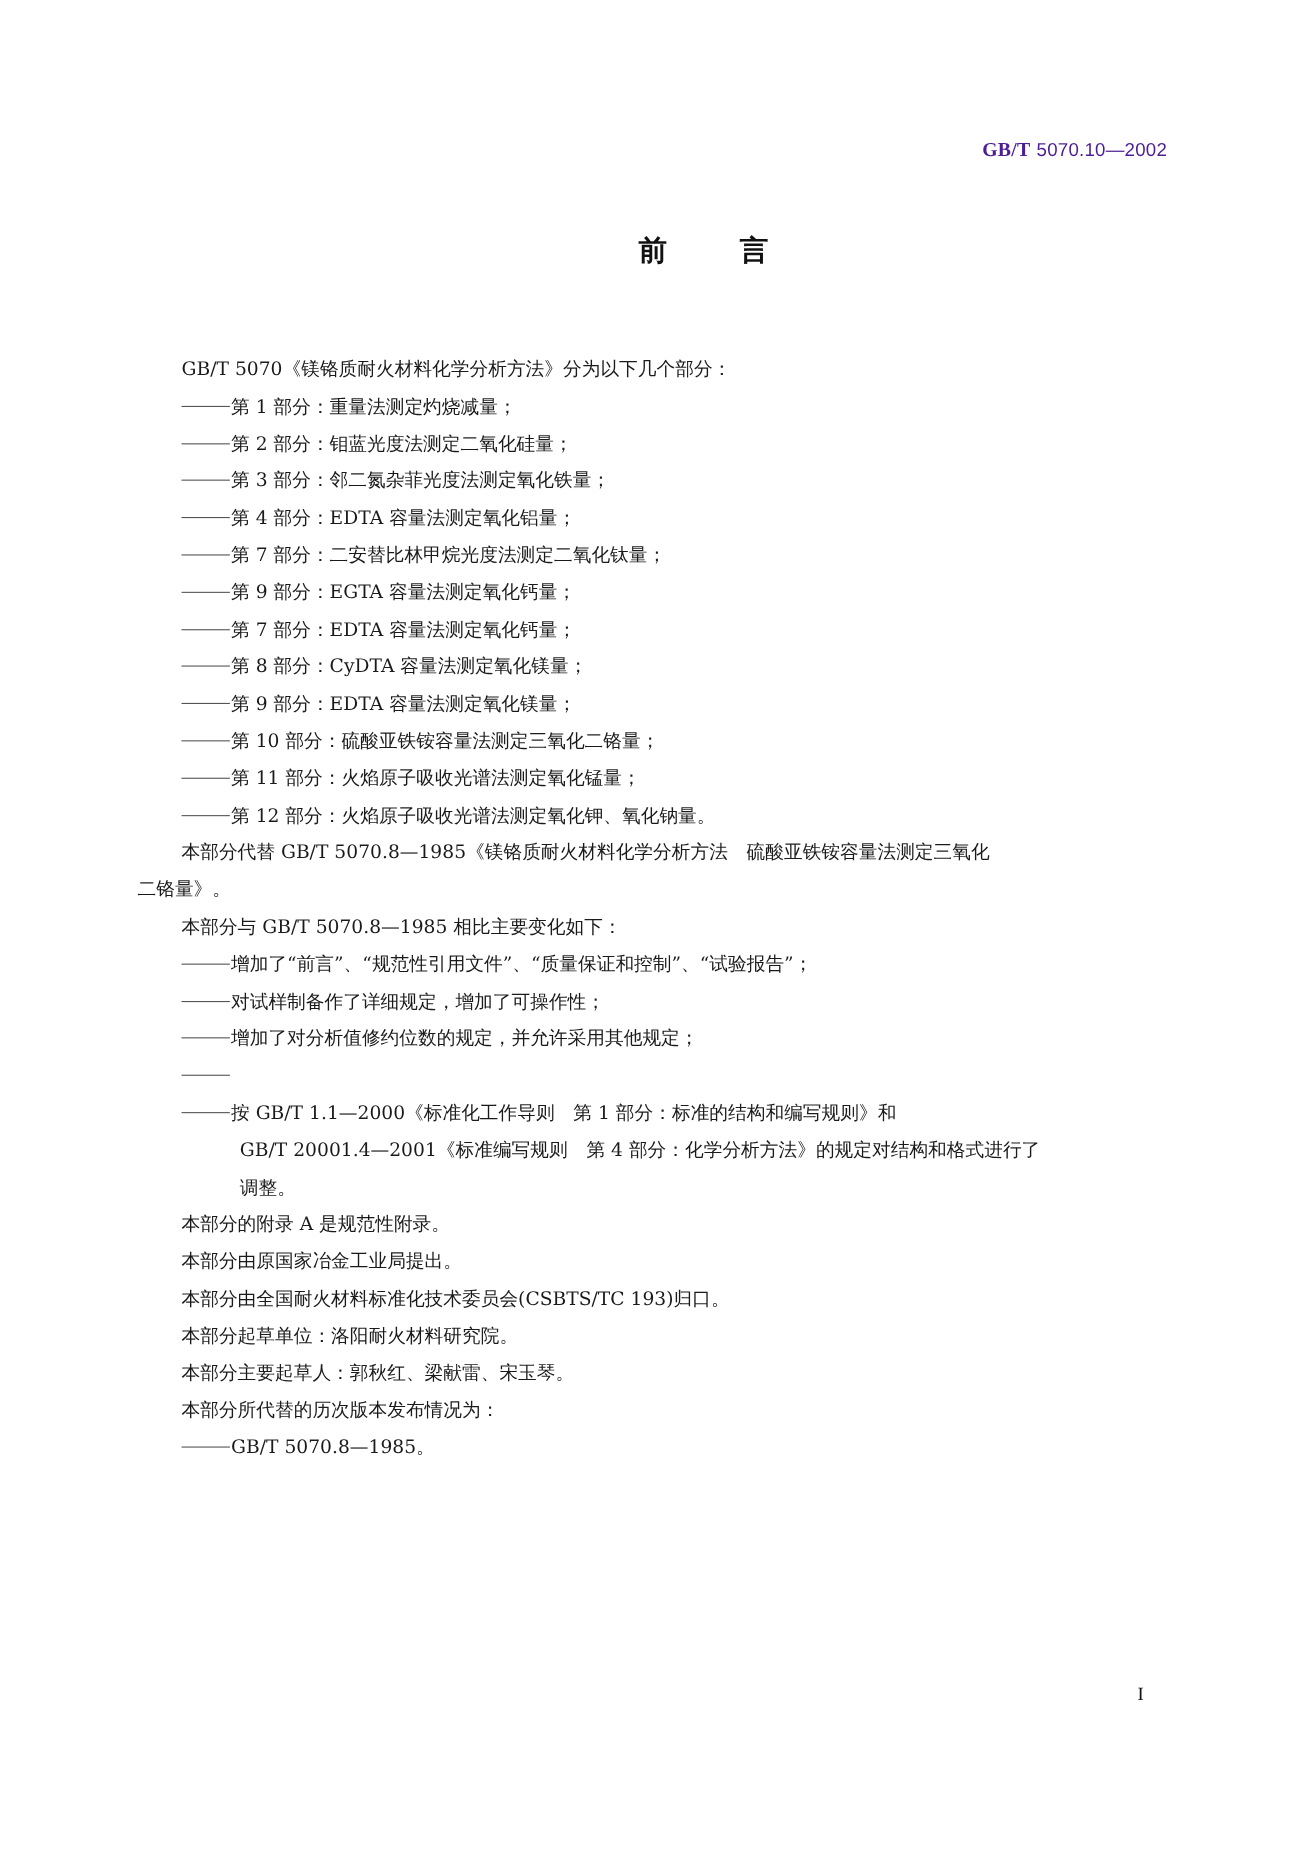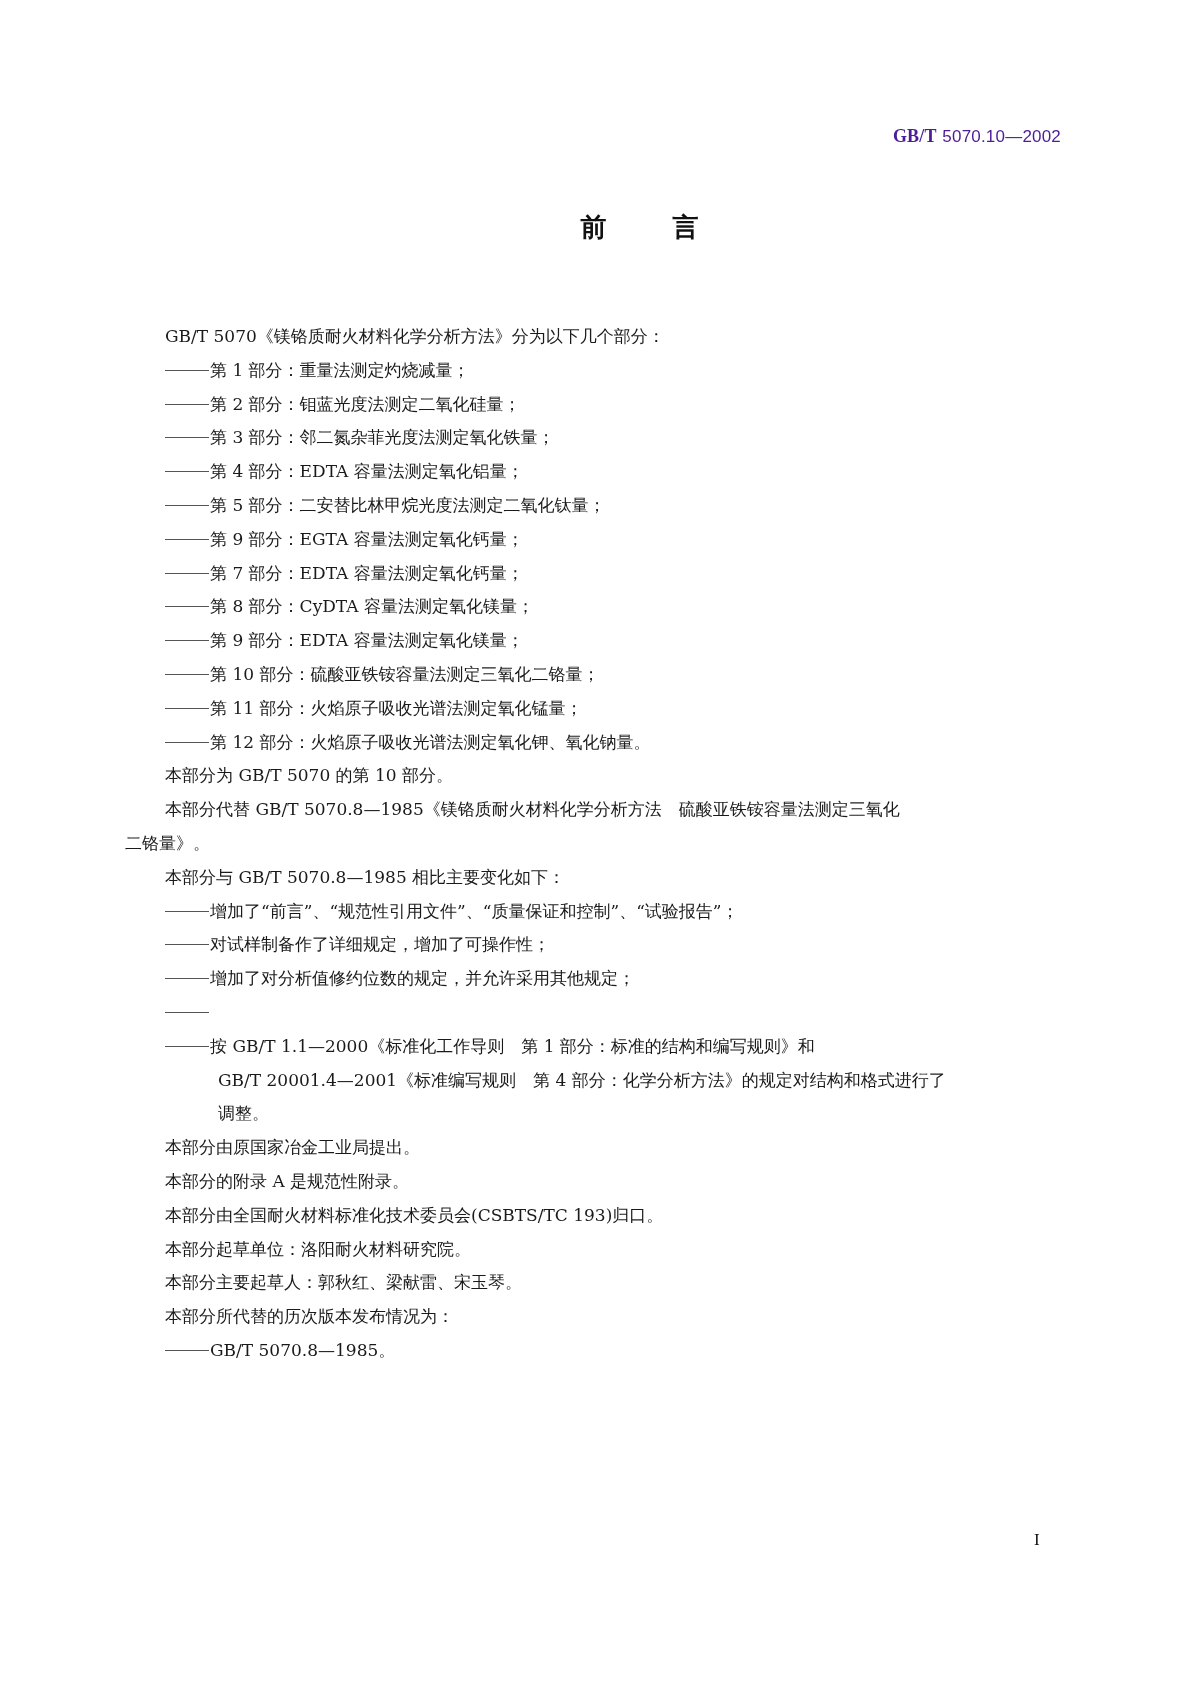--- a/index.html
+++ b/index.html
@@ -99,50 +99,49 @@
 <div class="page-title">前言</div>
 
 <div class="content">
   <div class="line para">GB/T 5070《镁铬质耐火材料化学分析方法》分为以下几个部分：</div>
 
   <div>
     <div class="line dash-item"><span class="dash"></span><span>第 1 部分：重量法测定灼烧减量；</span></div>
     <div class="line dash-item"><span class="dash"></span><span>第 2 部分：钼蓝光度法测定二氧化硅量；</span></div>
     <div class="line dash-item"><span class="dash"></span><span>第 3 部分：邻二氮杂菲光度法测定氧化铁量；</span></div>
     <div class="line dash-item"><span class="dash"></span><span>第 4 部分：EDTA 容量法测定氧化铝量；</span></div>
-    <div class="line dash-item"><span class="dash"></span><span>第 5 部分：二安替比林甲烷光度法测定二氧化钛量；</span></div>
+    <div class="line dash-item"><span class="dash"></span><span>第 7 部分：二安替比林甲烷光度法测定二氧化钛量；</span></div>
     <div class="line dash-item"><span class="dash"></span><span>第 9 部分：EGTA 容量法测定氧化钙量；</span></div>
     <div class="line dash-item"><span class="dash"></span><span>第 7 部分：EDTA 容量法测定氧化钙量；</span></div>
     <div class="line dash-item"><span class="dash"></span><span>第 8 部分：CyDTA 容量法测定氧化镁量；</span></div>
     <div class="line dash-item"><span class="dash"></span><span>第 9 部分：EDTA 容量法测定氧化镁量；</span></div>
     <div class="line dash-item"><span class="dash"></span><span>第 10 部分：硫酸亚铁铵容量法测定三氧化二铬量；</span></div>
     <div class="line dash-item"><span class="dash"></span><span>第 11 部分：火焰原子吸收光谱法测定氧化锰量；</span></div>
     <div class="line dash-item"><span class="dash"></span><span>第 12 部分：火焰原子吸收光谱法测定氧化钾、氧化钠量。</span></div>
   </div>
 
-  <div class="line para">本部分为 GB/T 5070 的第 10 部分。</div>
 
   <div class="line para">本部分代替 GB/T 5070.8—1985《镁铬质耐火材料化学分析方法　硫酸亚铁铵容量法测定三氧化</div>
   <div class="line wrap-line">二铬量》。</div>
 
   <div class="line para">本部分与 GB/T 5070.8—1985 相比主要变化如下：</div>
 
   <div>
     <div class="line dash-item"><span class="dash"></span><span>增加了“前言”、“规范性引用文件”、“质量保证和控制”、“试验报告”；</span></div>
     <div class="line dash-item"><span class="dash"></span><span>对试样制备作了详细规定，增加了可操作性；</span></div>
     <div class="line dash-item"><span class="dash"></span><span>增加了对分析值修约位数的规定，并允许采用其他规定；</span></div>
     <div class="line dash-item"><span class="dash"></span></div>
     <div class="line dash-item"><span class="dash"></span><span>按 GB/T 1.1—2000《标准化工作导则　第 1 部分：标准的结构和编写规则》和</span></div>
     <div class="line indent2">GB/T 20001.4—2001《标准编写规则　第 4 部分：化学分析方法》的规定对结构和格式进行了</div>
     <div class="line indent2">调整。</div>
   </div>
 
   <div>
+    <div class="line para">本部分的附录 A 是规范性附录。</div>
     <div class="line para">本部分由原国家冶金工业局提出。</div>
-    <div class="line para">本部分的附录 A 是规范性附录。</div>
     <div class="line para">本部分由全国耐火材料标准化技术委员会(CSBTS/TC 193)归口。</div>
     <div class="line para">本部分起草单位：洛阳耐火材料研究院。</div>
     <div class="line para">本部分主要起草人：郭秋红、梁献雷、宋玉琴。</div>
     <div class="line para">本部分所代替的历次版本发布情况为：</div>
   </div>
 
   <div class="line dash-item"><span class="dash"></span><span>GB/T 5070.8—1985。</span></div>
 </div>
 
 <div class="page-number">I</div>

